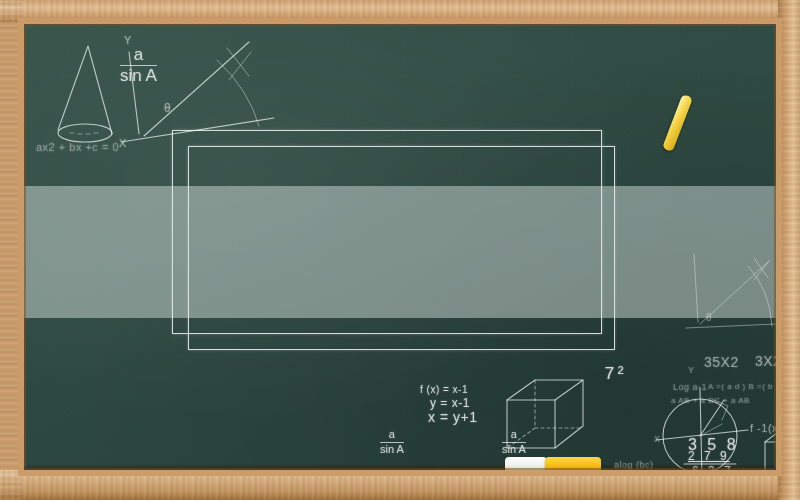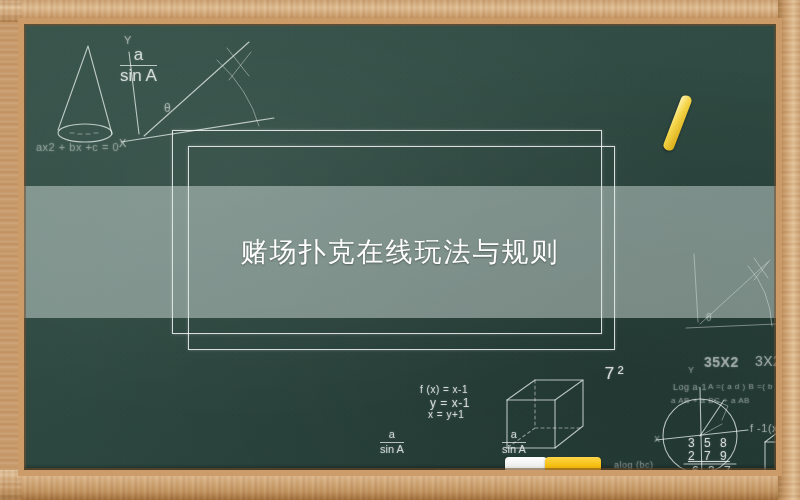--- a/index.html
+++ b/index.html
@@ -161,41 +161,41 @@
 
     <div class="frac" style="left:356px;top:405px;font-size:11px;">
       <span class="num">a</span>
       <span class="bar"></span>
       <span class="den">sin A</span>
     </div>
     <div class="chalk dim" style="left:411px;top:412px;font-size:12px;margin-top:32px;">B²</div>
 
     <div class="chalk" style="left:396px;top:359px;font-size:10px;line-height:13px;">f (x) = x-1</div>
     <div class="chalk" style="left:406px;top:372px;font-size:12px;">y = x-1</div>
-    <div class="chalk" style="left:404px;top:385px;font-size:10px;">x = y+1</div>
+    <div class="chalk" style="left:404px;top:385px;font-size:14px;">x = y+1</div>
 
     <svg class="chalksvg" style="left:475px;top:352px;" width="110" height="80">
       <polyline points="8,24 8,72 56,72 56,24 8,24"></polyline>
       <polyline points="8,24 36,4 84,4 56,24"></polyline>
       <polyline points="84,4 84,50 56,72"></polyline>
       <path class="dash" d="M36 4 L36 52 L84 52 M36 52 L8 72"></path>
     </svg>
 
     <div class="chalk" style="left:580px;top:340px;font-size:18px;font-family:Liberation Mono, monospace;">7²</div>
     <div class="chalk faint" style="left:606px;top:372px;font-size:8px;padding-left:41px;">a AB + a BC + a AB</div>
     <div class="chalk dim" style="left:726px;top:398px;font-size:11px;">f -1(x) =</div>
     <div class="chalk faint" style="left:590px;top:436px;font-size:9px;">alog (bc)</div>
 
     <div class="frac" style="left:478px;top:405px;font-size:11px;">
       <span class="num">a</span>
       <span class="bar"></span>
       <span class="den">sin A</span>
     </div>
 
-    <div class="chalk dim" style="left:680px;top:330px;font-size:14px;font-weight:bold;">35X2</div>
+    <div class="chalk dim" style="left:680px;top:330px;font-size:14px;">35X2</div>
     <div class="chalk dim" style="left:731px;top:329px;font-size:14px;">3X2</div>
     <div class="chalk faint" style="left:610px;top:358px;font-size:9px;padding-left:39px;">Log a-1</div>
     <div class="chalk faint" style="left:684px;top:358px;font-size:8px;">A =( a d ) B =( b 3 ) I =( c d )</div>
 
     <svg class="chalksvg" style="left:628px;top:360px;" width="120" height="110">
       <circle cx="48" cy="52" r="37"></circle>
       <line x1="48" y1="4" x2="50" y2="96"></line>
       <line x1="4" y1="56" x2="96" y2="46"></line>
       <line x1="48" y1="52" x2="72" y2="16"></line>
       <path class="thin" d="M62 16 L76 22 L70 36"></path>
@@ -204,42 +204,41 @@
     <div class="chalk faint" style="left:664px;top:341px;font-size:9px;">Y</div>
     <div class="chalk faint" style="left:630px;top:410px;font-size:9px;">X</div>
 
     <svg class="chalksvg" style="left:735px;top:378px;" width="120" height="90">
       <polyline points="6,40 6,86 62,86 62,40 6,40"></polyline>
       <polyline points="6,40 40,14 96,14 62,40"></polyline>
       <polyline points="96,14 96,60 62,86"></polyline>
       <path class="dash" d="M40 14 L40 62 L96 60 M40 62 L6 86"></path>
     </svg>
 
-    <div class="chalk" style="left:664px;top:412px;font-size:12px;letter-spacing:3px;">3 5 8</div>
+    <div class="chalk" style="left:664px;top:412px;font-size:16px;letter-spacing:3px;">3 5 8</div>
     <div class="chalk" style="left:664px;top:425px;font-size:12px;letter-spacing:3px;text-decoration:underline;">2 7 9</div>
     <svg class="chalksvg" style="left:660px;top:438px;" width="60" height="4">
       <line x1="0" y1="2" x2="52" y2="2"></line>
     </svg>
     <div class="chalk" style="left:668px;top:440px;font-size:12px;letter-spacing:3px;">6 3 7</div>
 
     <svg class="chalksvg" style="left:652px;top:218px;" width="120" height="105">
       <line class="thin" x1="18" y1="12" x2="22" y2="80"></line>
       <line class="thin" x1="10" y1="86" x2="100" y2="82"></line>
       <line class="thin" x1="24" y1="82" x2="92" y2="20"></line>
       <path class="thin" d="M72 24 Q94 48 96 84"></path>
       <line class="thin" x1="78" y1="16" x2="92" y2="36"></line>
       <line class="thin" x1="94" y1="18" x2="78" y2="38"></line>
     </svg>
     <div class="chalk faint" style="left:682px;top:288px;font-size:10px;">θ</div>
 
     <div class="wrect" style="left:148px;top:106px;width:428px;height:202px;"></div>
     <div class="wrect" style="left:164px;top:122px;width:425px;height:202px;"></div>
 
     <div id="band"></div>
-    <div id="title">赌场扑克在线玩法与规则</div>
 
     <div id="chalk-stick-board"></div>
     <div id="ledge-shadow"></div>
     <div class="tray-chalk" id="chalk-white"></div>
     <div class="tray-chalk" id="chalk-yellow"></div>
   </div>
 
 </div>
 
 </body></html>

